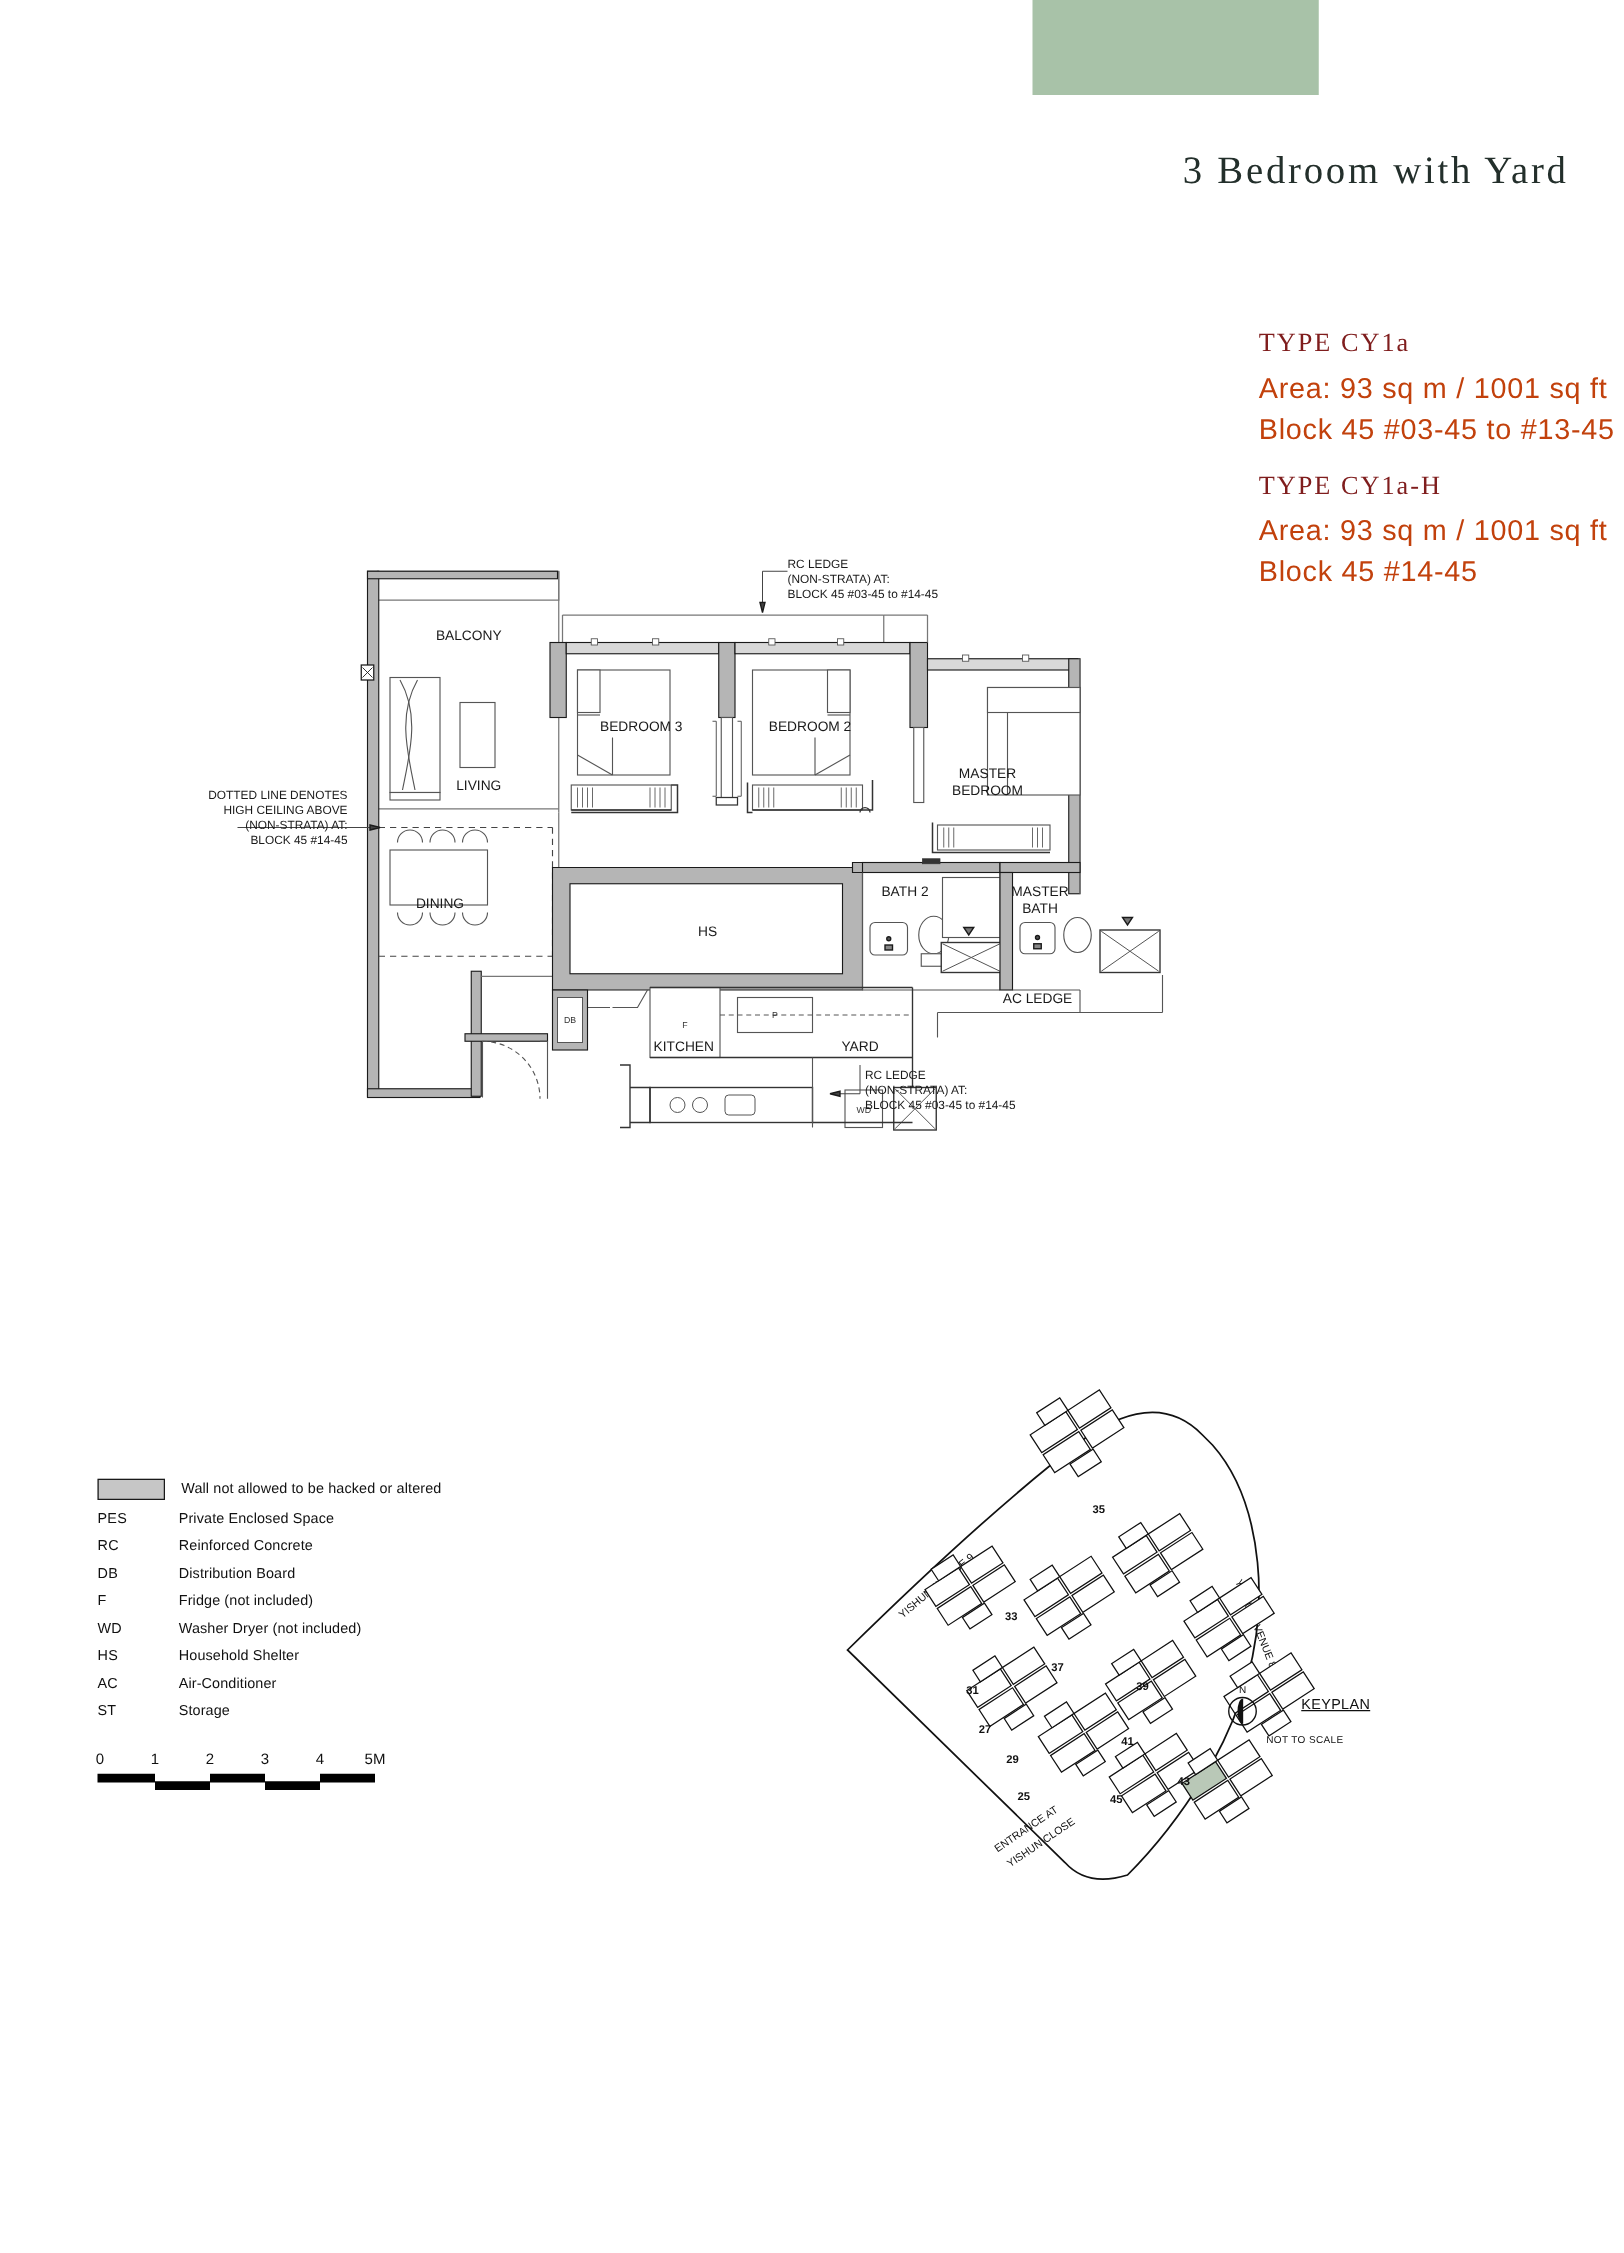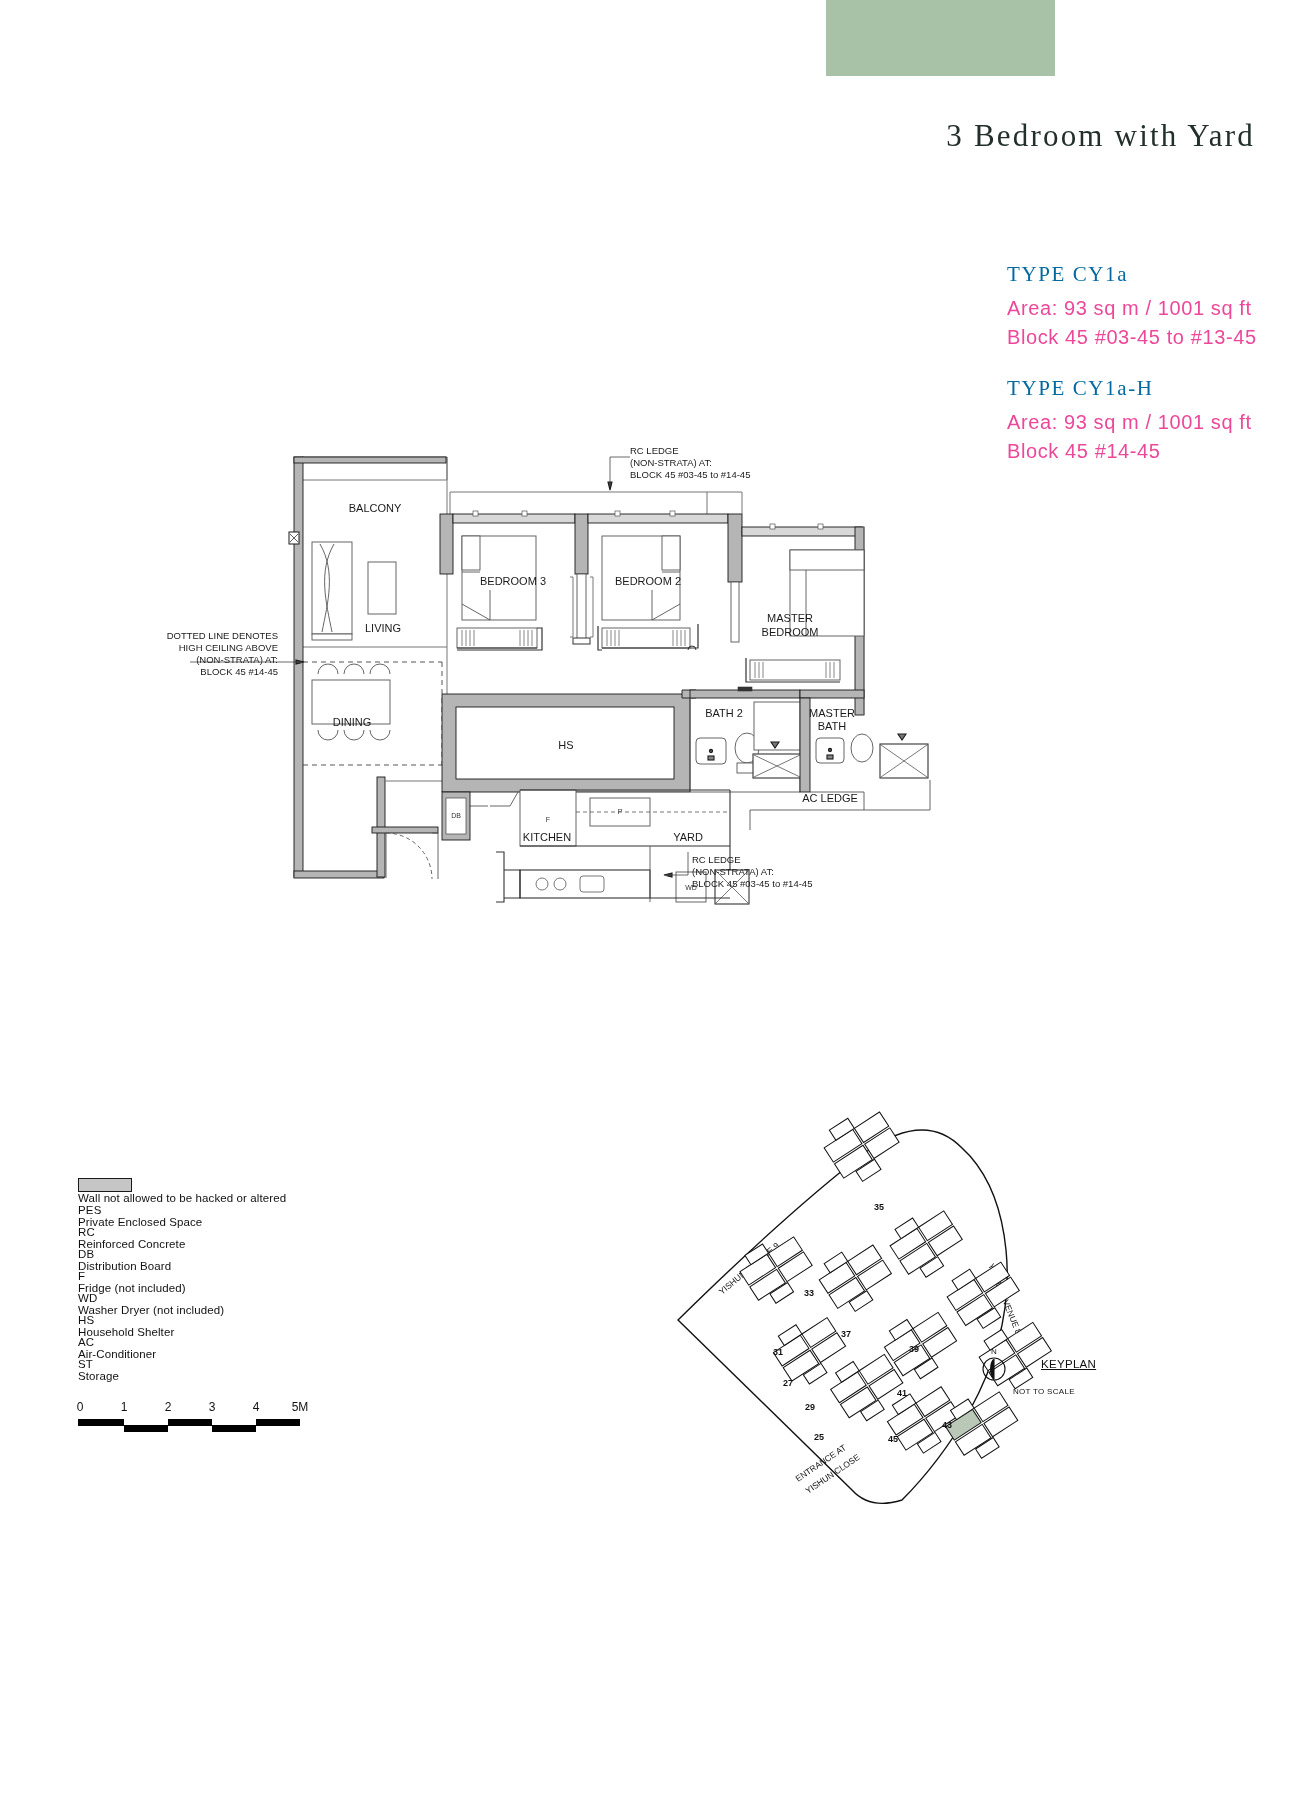--- a/index.html
+++ b/index.html
@@ -26,36 +26,36 @@
     font-size:31px; font-weight:400; letter-spacing:2.2px;
     color:#232f2b; white-space:nowrap;
   }
 
   
   .type-block { position:absolute; right:44px; text-align:left; }
   .type-block.tb1 { top:262px; }
   .type-block.tb2 { top:376px;margin-left:22px; }
   .type-name {
     font-family:"Liberation Serif", serif;
-    font-size:21px; letter-spacing:1.6px; color:#0369a1;
+    font-size:21px; letter-spacing:1.6px; color:#7f1d1d;
     margin:0 0 7px 0; white-space:nowrap;
   }
   .type-line {
     font-family:"Liberation Sans", sans-serif;
-    font-size:20px; letter-spacing:.6px; color:#ec4899;
+    font-size:23px; letter-spacing:.6px; color:#c2410c;
     line-height:1.45; white-space:nowrap;
   }
   .tb-inner { width:248px; }
 
   
   .floorplan { position:absolute; left:90px; top:432px; width:1050px; height:490px; }
 
   
   .legend { position:absolute; left:78px; top:1178px; width:420px; }
-  .legend-row { display:flex; height:22px; margin-bottom:0px;flex-direction:column; }
+  .legend-row { display:flex; align-items:center; height:22px; margin-bottom:0px; }
   .legend-row .key {
     width:65px; font-size:11.5px; color:#111; letter-spacing:.2px;
   }
   .legend-row .desc { font-size:11.5px; color:#111; letter-spacing:.1px; }
   .legend-swatch {
     width:52px; height:15px; background:#c6c6c6; border:1.4px solid #1a1a1a;
     margin-right:13px;
   }
   .legend-row.swatch-row { height:26px; }
 

